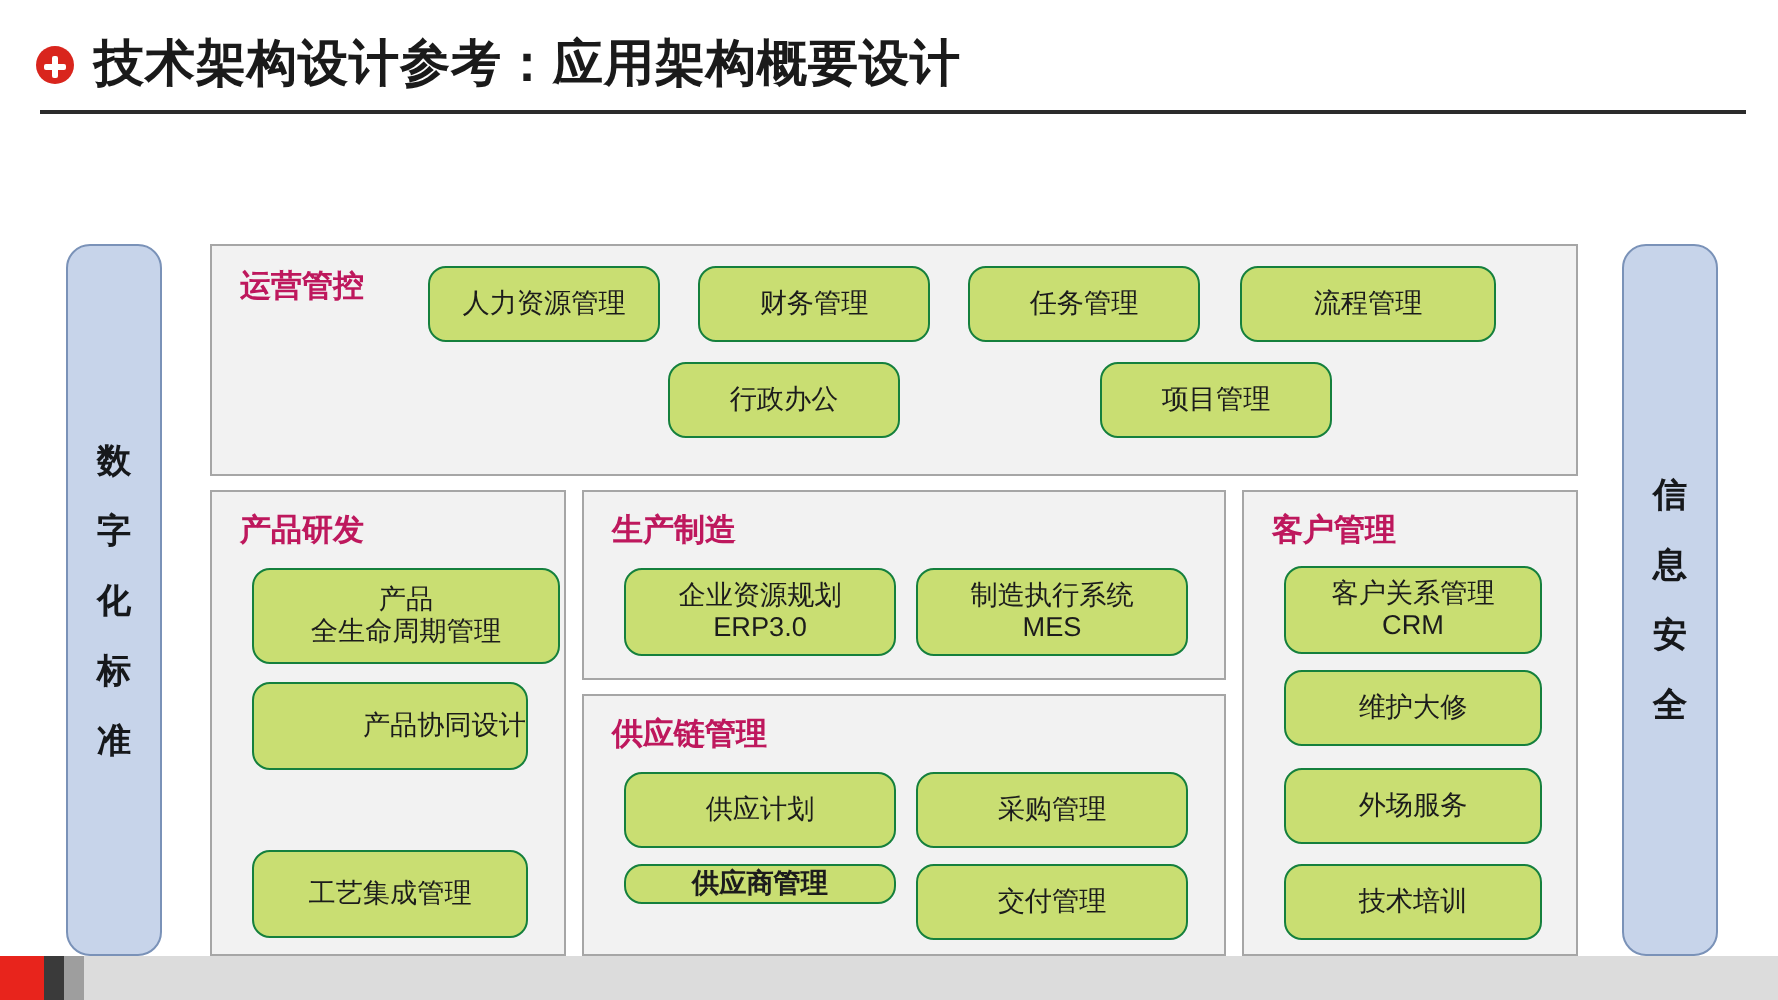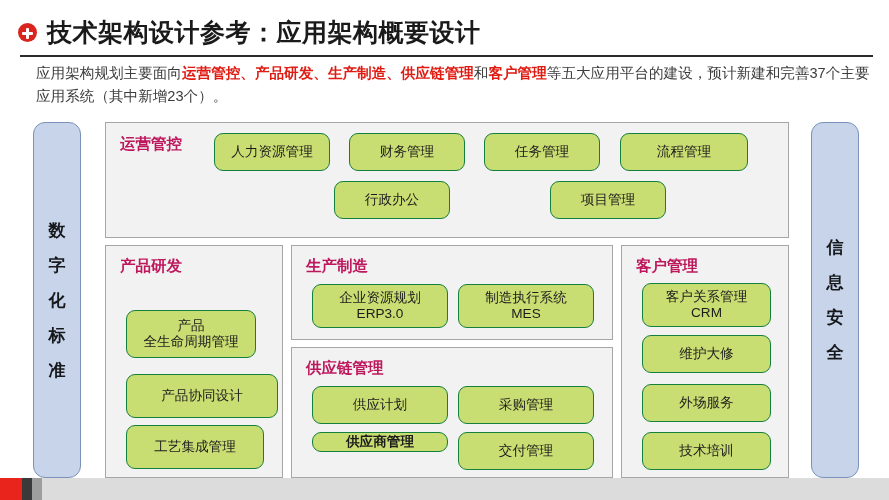--- a/index.html
+++ b/index.html
@@ -79,23 +79,20 @@
 <body>
 
 <div class="slide">
 
   <div class="title-row">
     <span class="bullet"></span>
     <span class="title">技术架构设计参考：应用架构概要设计</span>
   </div>
   <div class="title-rule"></div>
 
-  <div class="subtitle">
-    <span>应用架构规划主要面向</span><b>运营管控、产品研发、生产制造、供应链管理</b><span>和</span><b>客户管理</b><span>等五大应用平台的建设，预计新建和完善37个主要应用系统（其中新增23个）。</span>
-  </div>
 
   <div class="diagram">
 
     <div class="sidecol left">
       <span class="ch">数</span>
       <span class="ch">字</span>
       <span class="ch">化</span>
       <span class="ch">标</span>
       <span class="ch">准</span>
     </div>
@@ -114,25 +111,25 @@
       <div class="gbox" style="left:243px;top:10px;width:116px;height:38px;">财务管理</div>
       <div class="gbox" style="left:378px;top:10px;width:116px;height:38px;">任务管理</div>
       <div class="gbox" style="left:514px;top:10px;width:128px;height:38px;">流程管理</div>
       <div class="gbox" style="left:228px;top:58px;width:116px;height:38px;">行政办公</div>
       <div class="gbox" style="left:444px;top:58px;width:116px;height:38px;">项目管理</div>
     </div>
 
     <div class="panel" style="left:72px;top:123px;width:178px;height:233px;padding-left:13px;">
       <div class="panel-title" style="left:14px;top:12px;">产品研发</div>
 
-      <div class="gbox" style="left:20px;top:38px;width:130px;height:48px;margin-top:26px;">
+      <div class="gbox" style="left:20px;top:38px;width:154px;height:48px;">
         <span>产品</span>
         <span class="l2">全生命周期管理</span>
       </div>
-      <div class="gbox" style="left:20px;top:128px;width:152px;height:44px;">
+      <div class="gbox" style="left:20px;top:95px;width:138px;height:44px;align-items:flex-end;">
         <span>产品协同设计</span>
       </div>
       <div class="gbox" style="left:20px;top:179px;width:138px;height:44px;">
         <span>工艺集成管理</span>
       </div>
     </div>
 
     <div class="panel" style="left:258px;top:123px;width:322px;height:95px;">
       <div class="panel-title" style="left:14px;top:12px;">生产制造</div>
 

